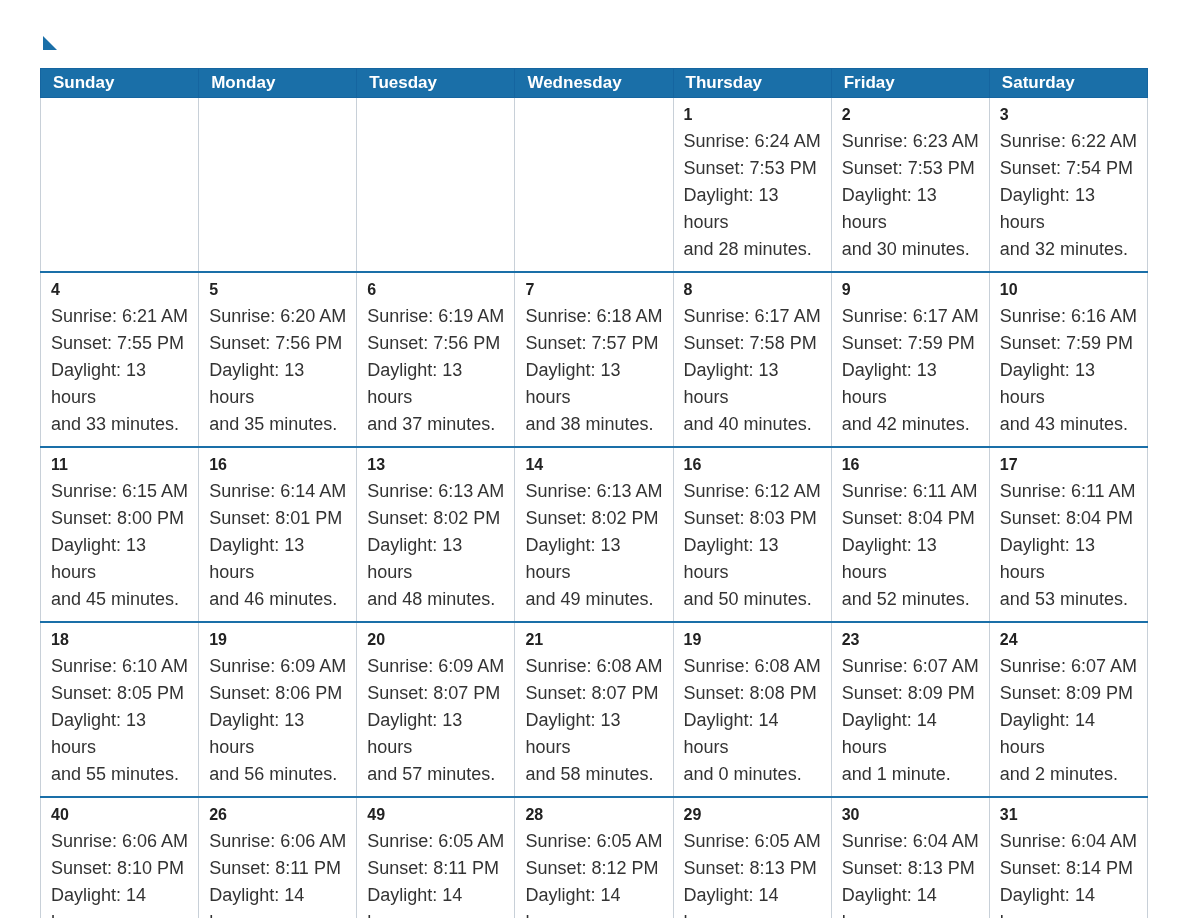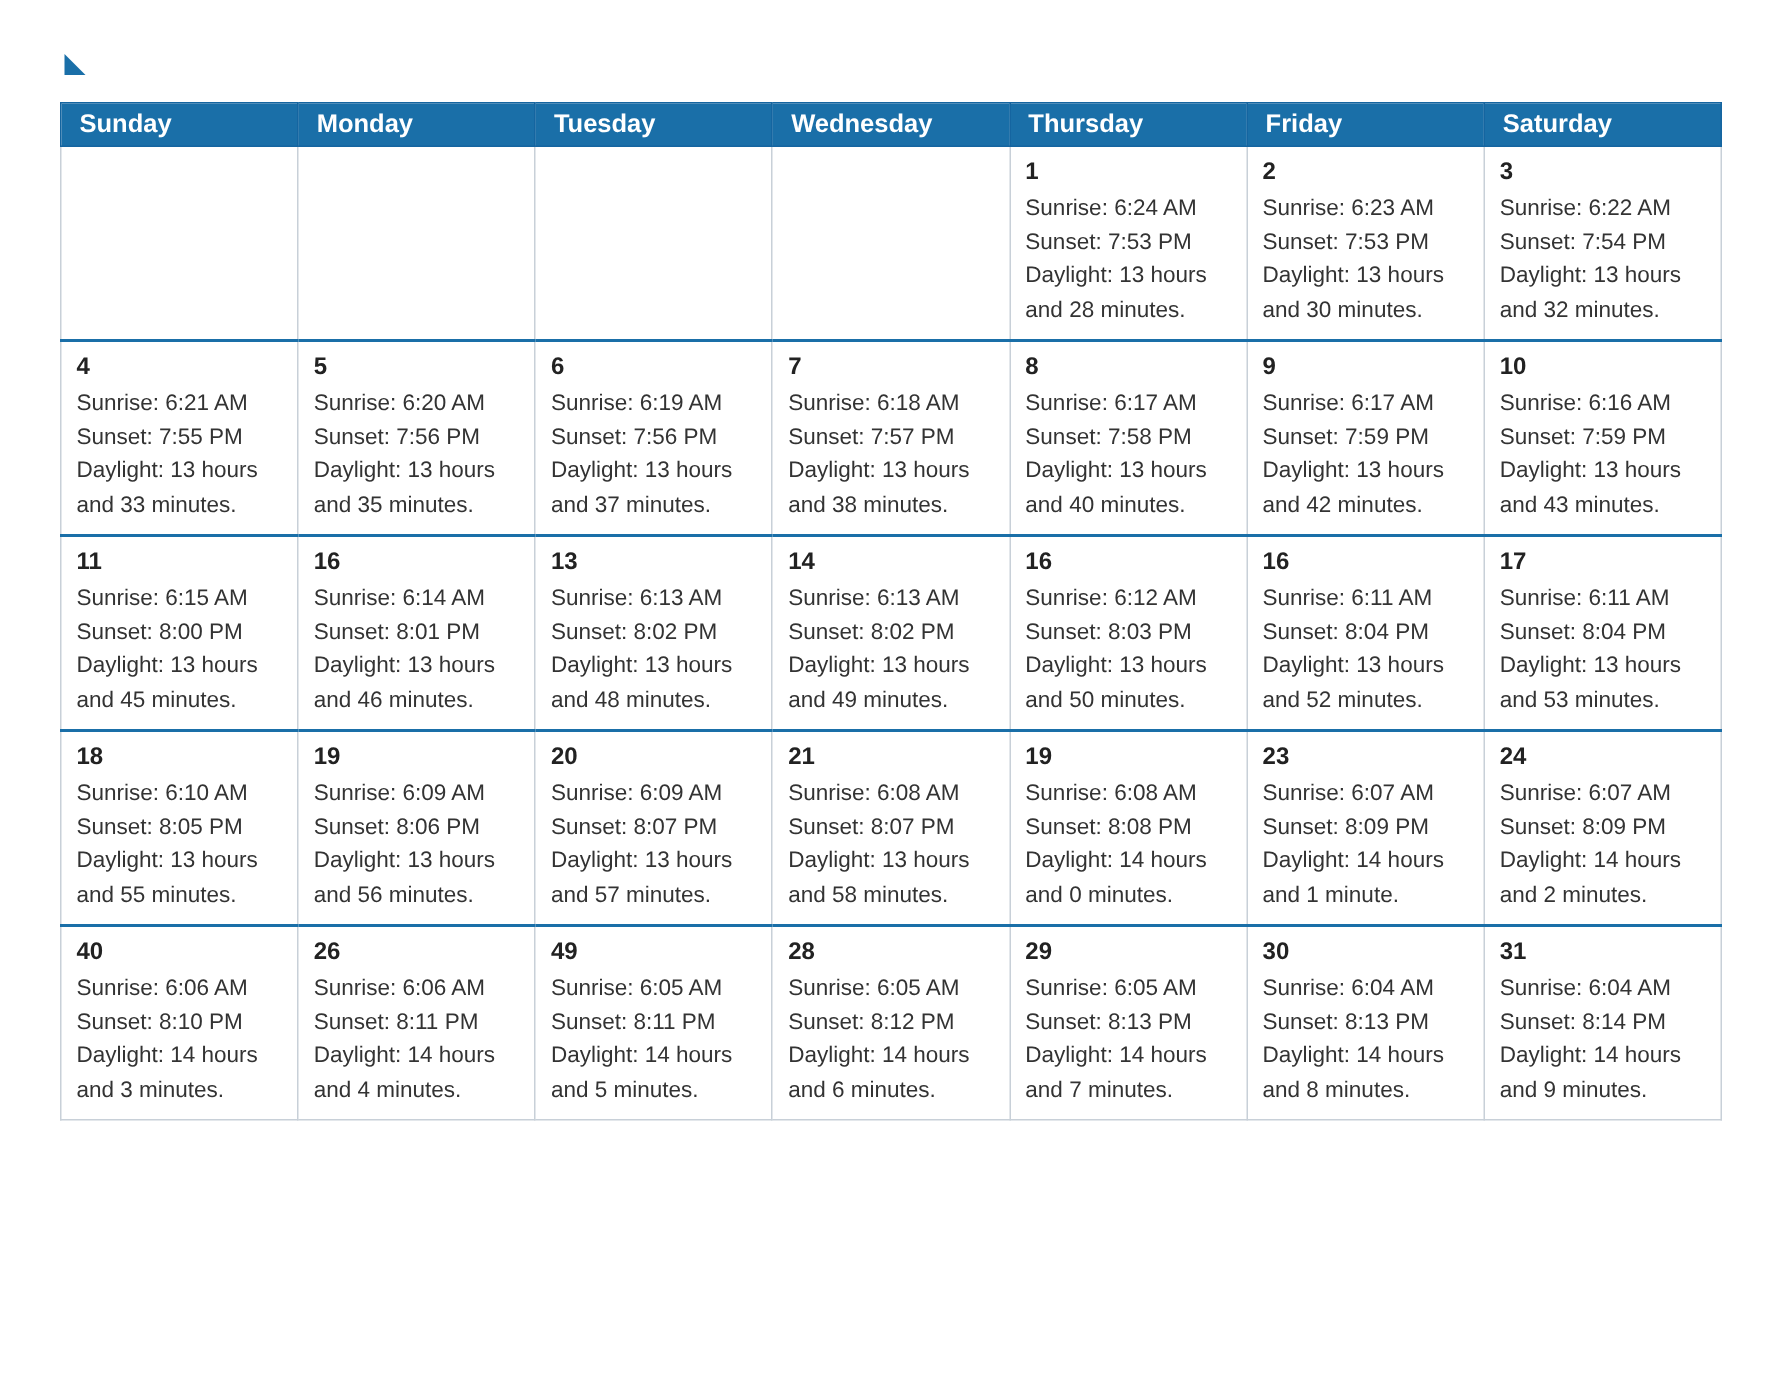--- a/index.html
+++ b/index.html
@@ -84,21 +84,21 @@
       height: 110px;
     }
     .day-num {
       font-size: 16px;
       font-weight: bold;
       color: #222;
       display: block;
       margin-bottom: 4px;
     }
     .day-info {
-      font-size: 15px;
+      font-size: 18px;
       color: #333;
       line-height: 1.5;
     }
     .empty-cell {
       background: #fff;
     }
     tr.week-row td {
       border-top: 2px solid #1a6fa8;
     }
     tr:first-child.week-row td {

